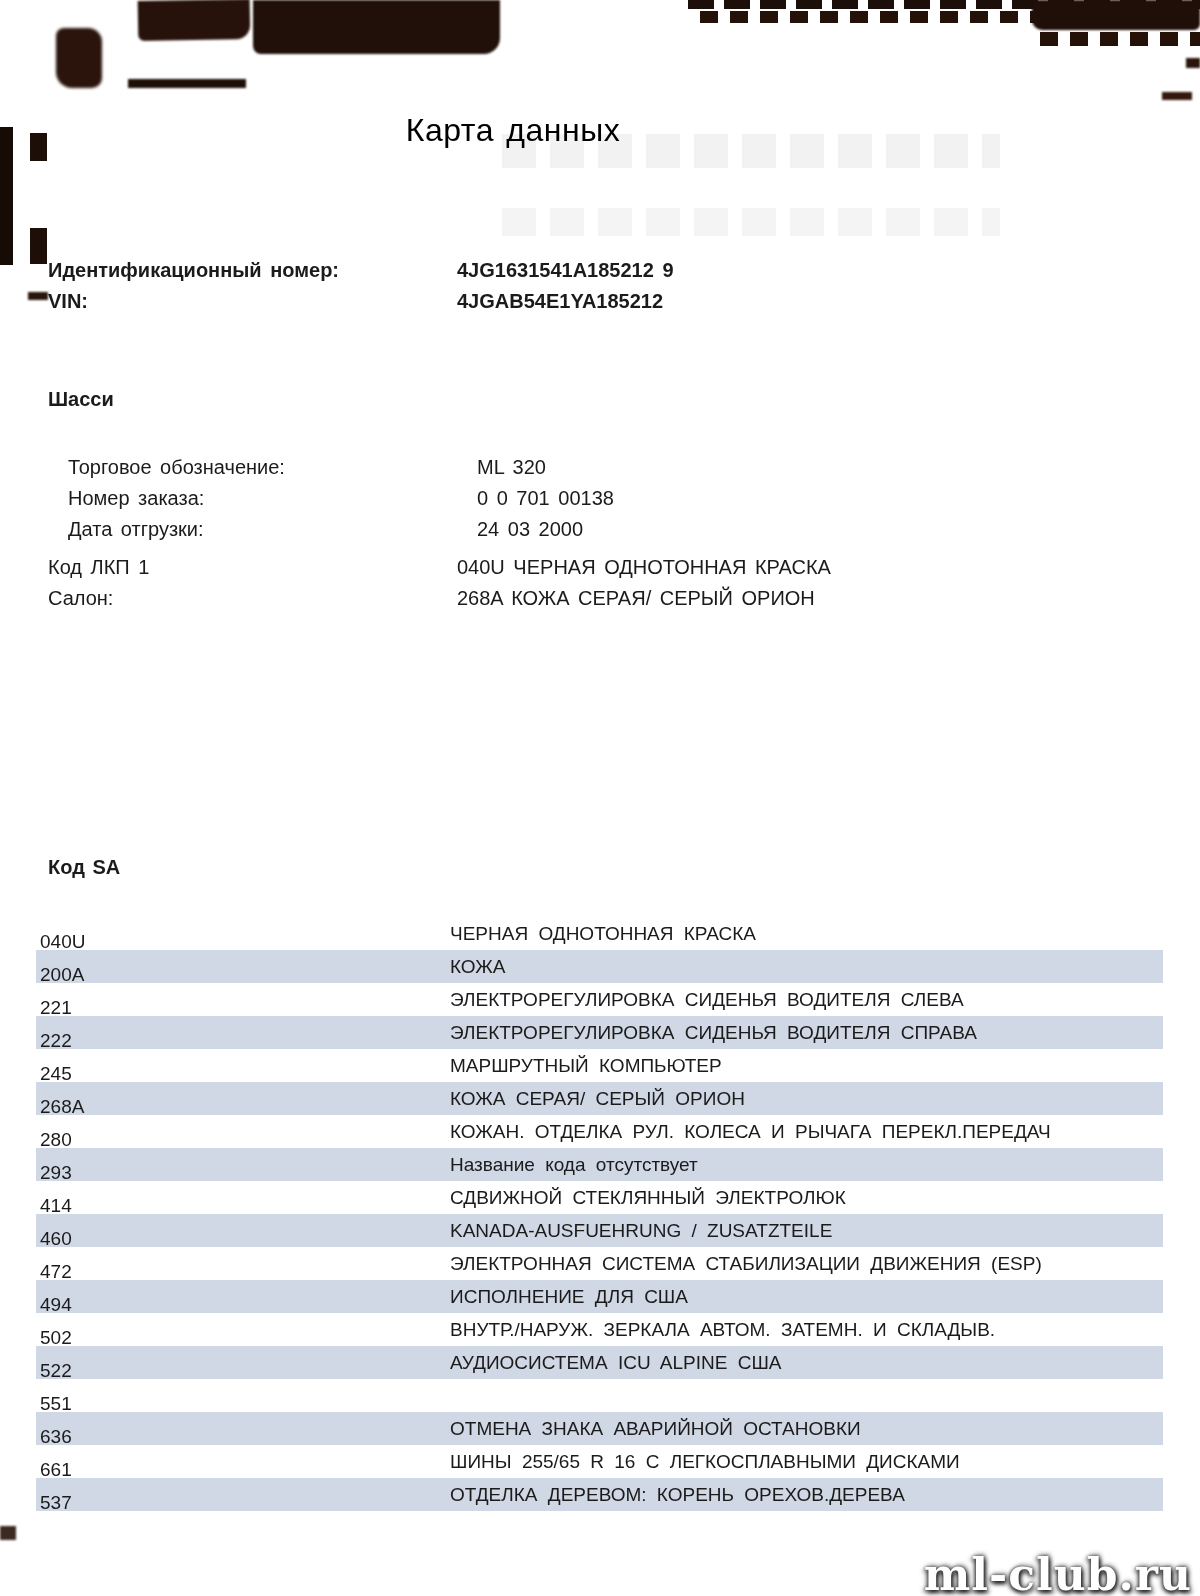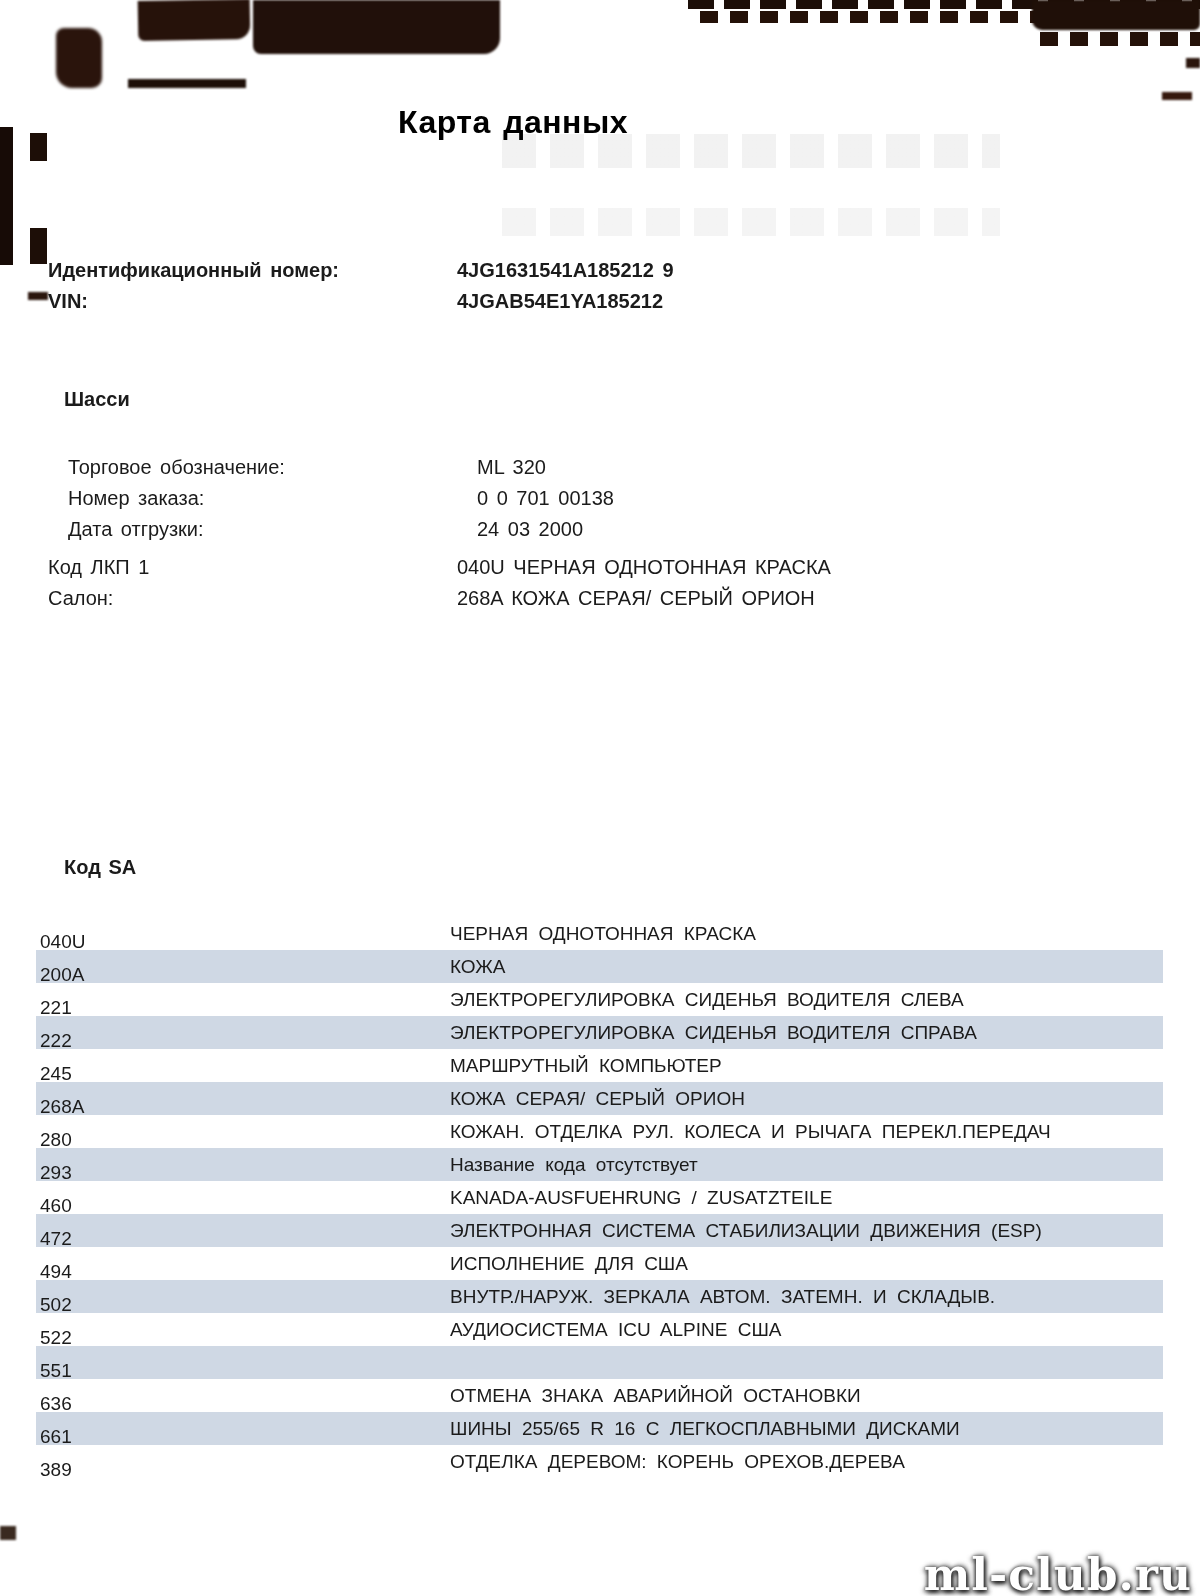--- a/index.html
+++ b/index.html
@@ -5,34 +5,34 @@
   html,body{margin:0;padding:0;background:#ffffff;}
   .page{
     position:relative;
     width:1200px;height:1596px;
     background:#ffffff;
     overflow:hidden;
     font-family:"Liberation Sans",sans-serif;
     color:#1b1b1b;
   }
   .doc-title{
-    position:absolute;top:104px;left:0;width:1026px;
+    position:absolute;top:112px;left:0;width:1026px;
     text-align:center;
-    font-size:32px;font-weight:bold;color:#000;
+    font-size:32px;font-weight:normal;color:#000;
     letter-spacing:.5px;word-spacing:3px;
   }
   
   .info-block{position:absolute;left:0;width:1200px;}
   .info-row{position:relative;height:31px;line-height:31px;}
   .info-label{position:absolute;left:48px;white-space:nowrap;font-size:20px;word-spacing:3px;}
   .info-value{position:absolute;left:457px;white-space:nowrap;font-size:20px;word-spacing:3px;}
   .bold .info-label,.bold .info-value{font-weight:bold;}
   .sec-head{
     position:absolute;left:48px;
-    font-size:20px;font-weight:bold;white-space:nowrap;word-spacing:2px;margin-left:16px;
+    font-size:20px;font-weight:bold;white-space:nowrap;word-spacing:2px;
   }
   
   .sa-table{position:absolute;left:36px;top:917px;width:1127px;}
   .sa-row{position:relative;height:33px;line-height:33px;background:#ffffff;}
   .sa-row:nth-child(even){background:var(--row-stripe,#cfd8e4);}
   .sa-code{position:absolute;left:4px;font-size:19px;white-space:nowrap;margin-top:8px;}
   .sa-desc{position:absolute;left:414px;font-size:19px;white-space:nowrap;word-spacing:5px;}
   
   .watermark{
     position:absolute;right:8px;bottom:-4px;
@@ -158,20 +158,24 @@
     </div>
       <div class="sa-row">
       <span class="sa-code">280</span>
       <span class="sa-desc">КОЖАН. ОТДЕЛКА РУЛ. КОЛЕСА И РЫЧАГА ПЕРЕКЛ.ПЕРЕДАЧ</span>
     </div>
       <div class="sa-row">
       <span class="sa-code">293</span>
       <span class="sa-desc">Название кода отсутствует</span>
     </div>
       <div class="sa-row">
+      <span class="sa-code">414</span>
+      <span class="sa-desc">СДВИЖНОЙ СТЕКЛЯННЫЙ ЭЛЕКТРОЛЮК</span>
+    </div>
+      <div class="sa-row">
       <span class="sa-code">460</span>
       <span class="sa-desc">KANADA-AUSFUEHRUNG / ZUSATZTEILE</span>
     </div>
       <div class="sa-row">
       <span class="sa-code">472</span>
       <span class="sa-desc">ЭЛЕКТРОННАЯ СИСТЕМА СТАБИЛИЗАЦИИ ДВИЖЕНИЯ (ESP)</span>
     </div>
       <div class="sa-row">
       <span class="sa-code">494</span>
       <span class="sa-desc">ИСПОЛНЕНИЕ ДЛЯ США</span>
@@ -189,20 +193,20 @@
     </div>
       <div class="sa-row">
       <span class="sa-code">636</span>
       <span class="sa-desc">ОТМЕНА ЗНАКА АВАРИЙНОЙ ОСТАНОВКИ</span>
     </div>
       <div class="sa-row">
       <span class="sa-code">661</span>
       <span class="sa-desc">ШИНЫ 255/65 R 16 С ЛЕГКОСПЛАВНЫМИ ДИСКАМИ</span>
     </div>
       <div class="sa-row">
-      <span class="sa-code">389</span>
+      <span class="sa-code">537</span>
       <span class="sa-desc">ОТДЕЛКА ДЕРЕВОМ: КОРЕНЬ ОРЕХОВ.ДЕРЕВА</span>
     </div>
     </div>
 
   <div class="watermark">ml-club.ru</div>
 
 </div>
 
 </body></html>

